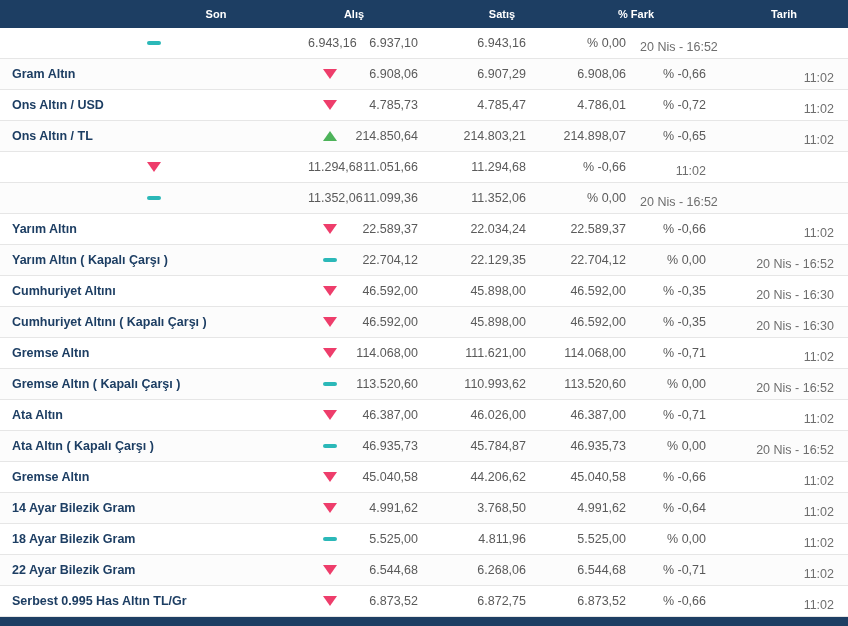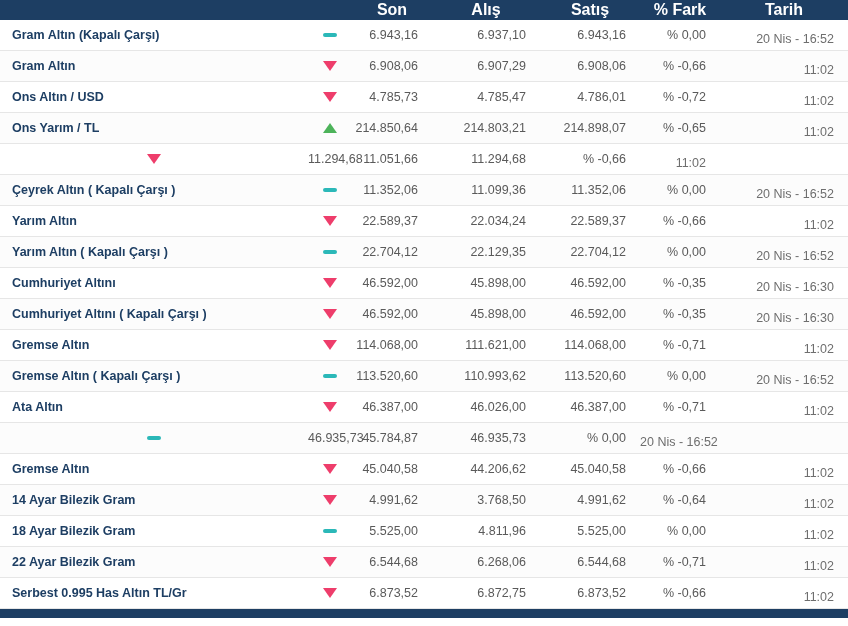--- a/index.html
+++ b/index.html
@@ -9,21 +9,21 @@
     --down:#ee3d6b;
     --up:#4db35a;
     --flat:#2bb8b8;
     --border:#e6e6e6;
   }
   *{box-sizing:border-box;margin:0;padding:0;}
   html,body{width:848px;height:626px;overflow:hidden;background:#fff;
     font-family:"Liberation Sans", sans-serif;}
   .table{width:848px;display:flex;flex-direction:column;}
   .grid{display:grid;grid-template-columns:1fr 44px 80px 108px 100px 80px 128px;align-items:center;}
-  .thead{background:var(--header-bg);color:#fff;height:20px;font-size:16px;font-weight:bold;}
+  .thead{background:var(--header-bg);color:#fff;height:28px;font-size:11px;font-weight:bold;gap:44px;}
   .thead .hcell{text-align:center;}
   .thead .hcell.first{text-align:left;}
   .row{height:31px;border-bottom:1px solid var(--border);background:#fff;cursor:pointer;}
   .row:nth-child(even){background:#fcfcfc;}
   .cell-name{font-size:12.5px;font-weight:bold;color:var(--name-color);padding-left:12px;
     white-space:nowrap;overflow:hidden;text-overflow:ellipsis;}
   .cell-icon{display:flex;justify-content:center;align-items:center;}
   .cell-num{font-size:12.5px;color:var(--num-color);text-align:right;padding-right:14px;white-space:nowrap;}
   .cell-date{font-size:12.5px;color:#6e6e6e;text-align:right;padding-right:14px;white-space:nowrap;margin-top:8px;}
   .tri-down{width:0;height:0;border-left:7px solid transparent;border-right:7px solid transparent;
@@ -43,21 +43,20 @@
     <div class="hcell"></div>
     <div class="hcell">Son</div>
     <div class="hcell">Alış</div>
     <div class="hcell">Satış</div>
     <div class="hcell">% Fark</div>
     <div class="hcell">Tarih</div>
   </div>
 
   <div class="rows-wrap" id="rows">
       <div class="grid row">
-    <div class="cell-name">Gram Altın (Kapalı Çarşı)</div>
     <div class="cell-icon">
       <span class="dash"></span>
     </div>
     <div class="cell-num">6.943,16</div>
     <div class="cell-num">6.937,10</div>
     <div class="cell-num">6.943,16</div>
     <div class="cell-num">% 0,00</div>
     <div class="cell-date">20 Nis - 16:52</div>
   </div>
       <div class="grid row">
@@ -76,42 +75,41 @@
     <div class="cell-icon">
       <span class="tri-down"></span>
     </div>
     <div class="cell-num">4.785,73</div>
     <div class="cell-num">4.785,47</div>
     <div class="cell-num">4.786,01</div>
     <div class="cell-num">% -0,72</div>
     <div class="cell-date">11:02</div>
   </div>
       <div class="grid row">
-    <div class="cell-name">Ons Yarım / TL</div>
+    <div class="cell-name">Ons Altın / TL</div>
     <div class="cell-icon">
       <span class="tri-up"></span>
     </div>
     <div class="cell-num">214.850,64</div>
     <div class="cell-num">214.803,21</div>
     <div class="cell-num">214.898,07</div>
     <div class="cell-num">% -0,65</div>
     <div class="cell-date">11:02</div>
   </div>
       <div class="grid row">
     <div class="cell-icon">
       <span class="tri-down"></span>
     </div>
     <div class="cell-num">11.294,68</div>
     <div class="cell-num">11.051,66</div>
     <div class="cell-num">11.294,68</div>
     <div class="cell-num">% -0,66</div>
     <div class="cell-date">11:02</div>
   </div>
       <div class="grid row">
-    <div class="cell-name">Çeyrek Altın ( Kapalı Çarşı )</div>
     <div class="cell-icon">
       <span class="dash"></span>
     </div>
     <div class="cell-num">11.352,06</div>
     <div class="cell-num">11.099,36</div>
     <div class="cell-num">11.352,06</div>
     <div class="cell-num">% 0,00</div>
     <div class="cell-date">20 Nis - 16:52</div>
   </div>
       <div class="grid row">
@@ -185,20 +183,21 @@
     <div class="cell-icon">
       <span class="tri-down"></span>
     </div>
     <div class="cell-num">46.387,00</div>
     <div class="cell-num">46.026,00</div>
     <div class="cell-num">46.387,00</div>
     <div class="cell-num">% -0,71</div>
     <div class="cell-date">11:02</div>
   </div>
       <div class="grid row">
+    <div class="cell-name">Ata Altın ( Kapalı Çarşı )</div>
     <div class="cell-icon">
       <span class="dash"></span>
     </div>
     <div class="cell-num">46.935,73</div>
     <div class="cell-num">45.784,87</div>
     <div class="cell-num">46.935,73</div>
     <div class="cell-num">% 0,00</div>
     <div class="cell-date">20 Nis - 16:52</div>
   </div>
       <div class="grid row">

